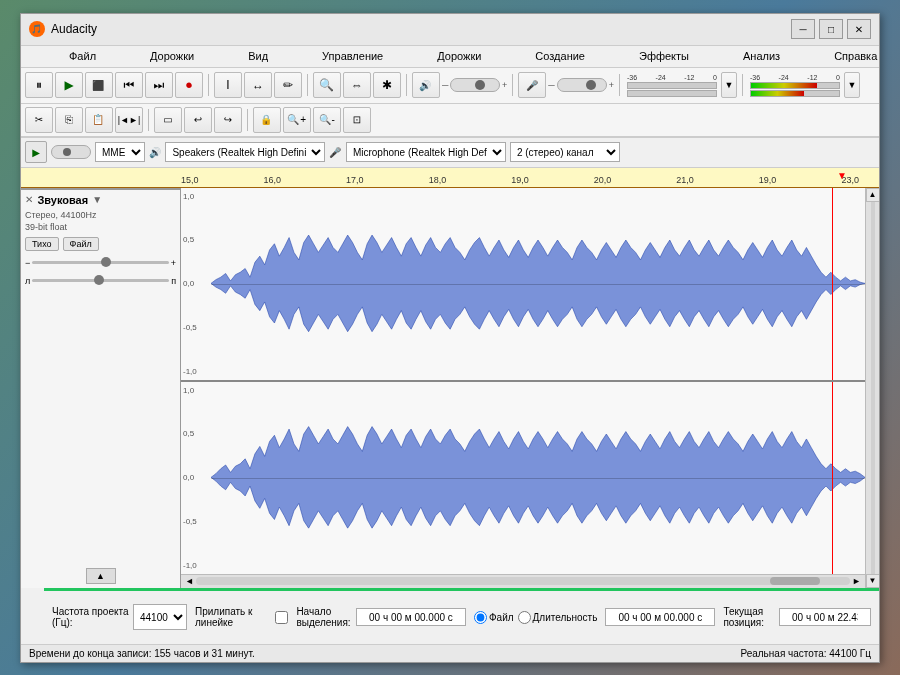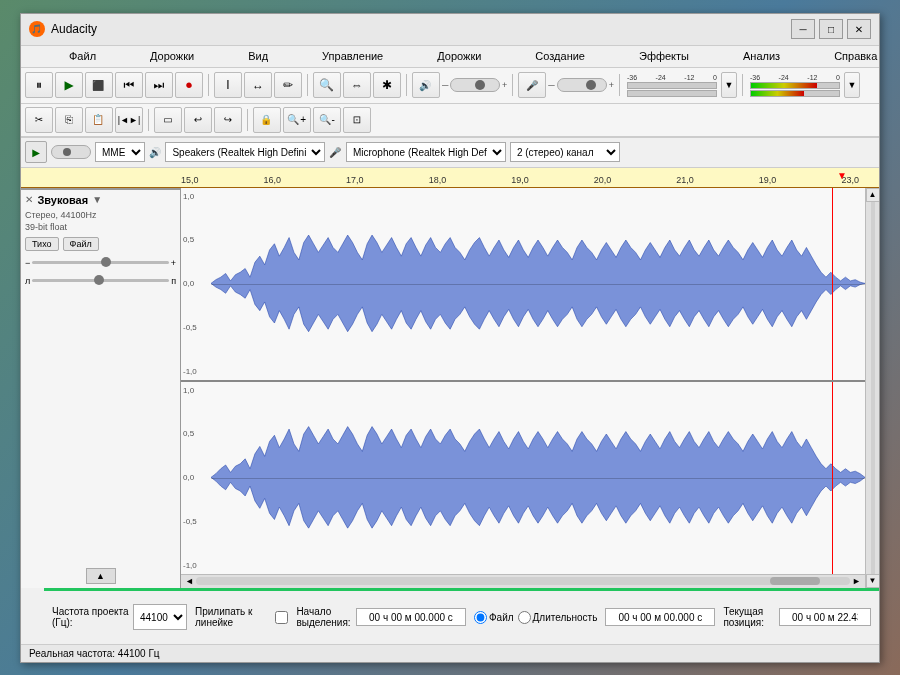--- a/index.html
+++ b/index.html
@@ -638,15 +638,16 @@
       </div>
 
       <div class="status-field">
         <span>Текущая позиция:</span>
         <input type="text" class="status-input" style="width: 92px;" value="00 ч 00 м 22.430 с">
       </div>
     </div>
   </div>
 
   <div class="bottom-status">
+    <span>Времени до конца записи: 155 часов и 31 минут.</span>
     <span>Реальная частота: 44100 Гц</span>
   </div>
 </div>
 
 </body></html>

